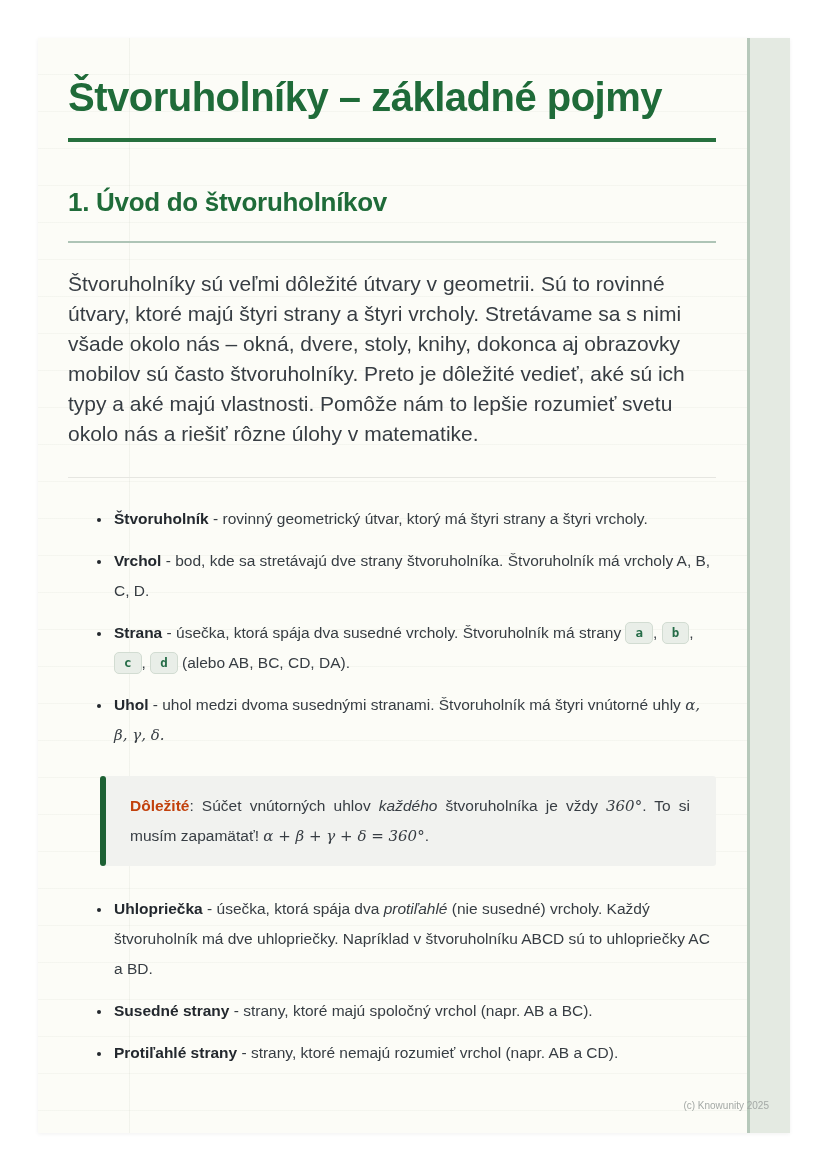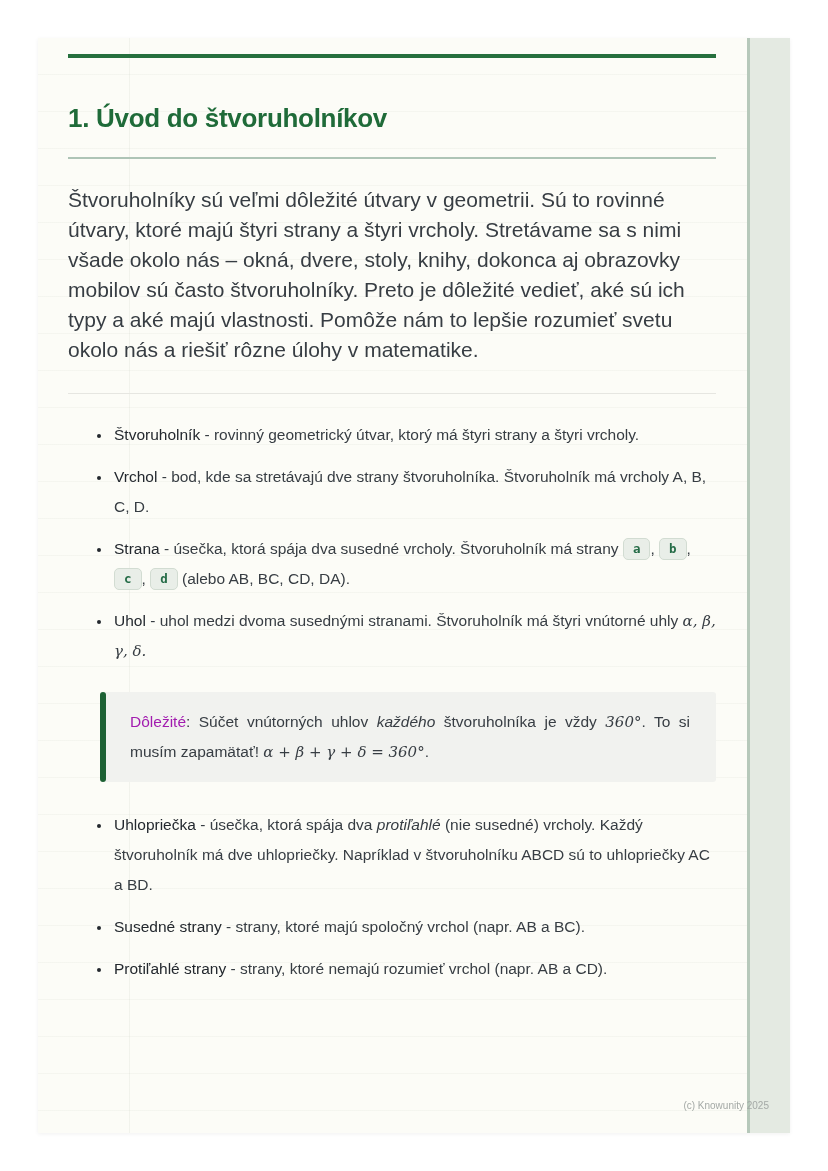--- a/index.html
+++ b/index.html
@@ -52,21 +52,21 @@
   ul.defs{
     margin:26px 0 0 0;padding:0 0 0 44px;
     list-style:disc;
   }
   ul.defs li{
     font-size:15.5px;line-height:30px;color:#373d43;
     margin-bottom:12px;
     padding-left:2px;
   }
   ul.defs li::marker{color:#23282e;font-size:13px;}
-  .term{font-weight:normal;color:#23282e;}
+  .term{font-weight:bold;color:#23282e;}
   .code-chip{
     display:inline-block;
     font-family:"DejaVu Sans Mono",monospace;
     font-size:12.5px;font-weight:bold;color:#256c47;
     background:#e9eee8;
     border:1px solid #d2dcd2;
     border-radius:5px;
     padding:1px 9px 2px 9px;
     line-height:17px;
     vertical-align:1px;
@@ -87,35 +87,36 @@
   }
   .callout::before{
     content:"";
     position:absolute;left:0;top:0;bottom:0;width:6px;
     background:#1d6134;border-radius:4px;
   }
   .callout p{
     margin:0;font-size:15.5px;line-height:30px;color:#373d43;
     text-align:justify;
   }
-  .callout .term{color:#a21caf;}
+  .callout .term{color:#c2410c;}
   .footer{
     position:absolute;right:21px;bottom:22px;
     font-size:10px;color:#a4a9a6;
     z-index:2;
   }
 </style>
 </head>
 <body>
 
 <div class="page">
   <div class="stripe"></div>
 
   <div class="content">
 
+    <h1 class="doc-title">Štvoruholníky – základné pojmy</h1>
     <hr class="title-rule">
 
     <section>
       <h2 class="sec-heading">1. Úvod do štvoruholníkov</h2>
       <p class="body-text">Štvoruholníky sú veľmi dôležité útvary v geometrii. Sú to rovinné útvary, ktoré majú štyri strany a štyri vrcholy. Stretávame sa s nimi všade okolo nás – okná, dvere, stoly, knihy, dokonca aj obrazovky mobilov sú často štvoruholníky. Preto je dôležité vedieť, aké sú ich typy a aké majú vlastnosti. Pomôže nám to lepšie rozumieť svetu okolo nás a riešiť rôzne úlohy v matematike.</p>
     </section>
 
     <div class="section-divider"></div>
 
     <section>

